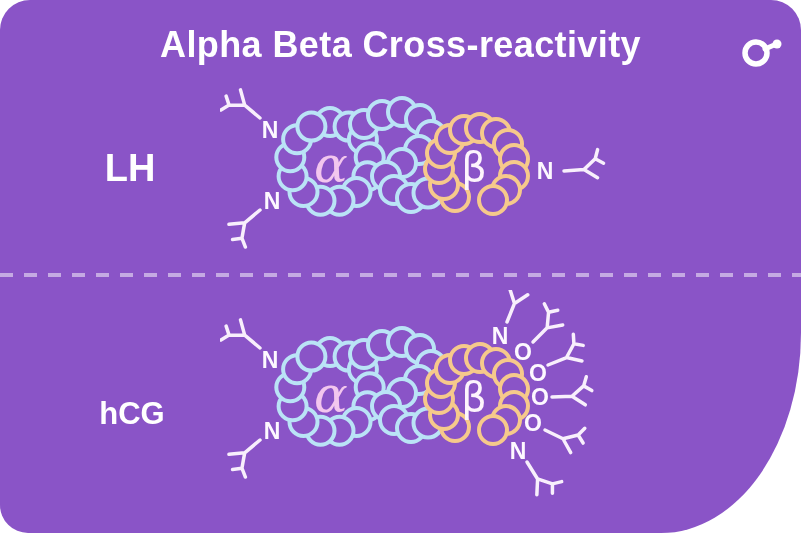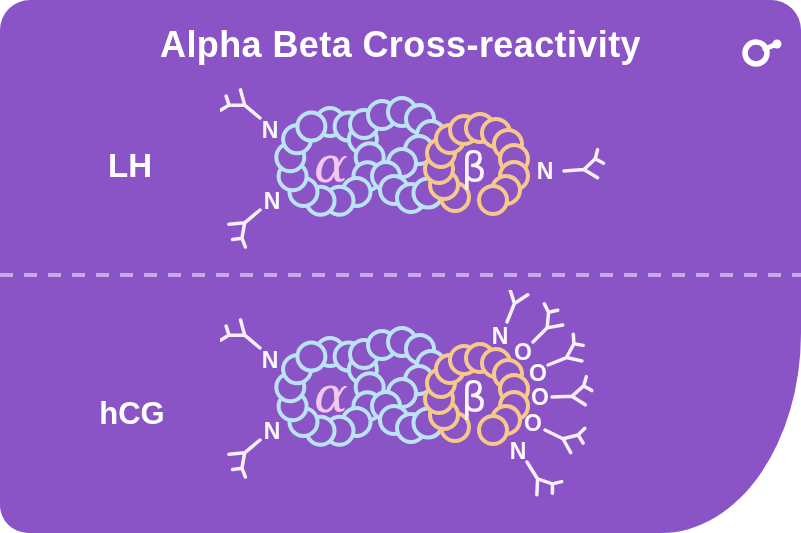--- a/index.html
+++ b/index.html
@@ -6,21 +6,21 @@
   body{width:801px;height:533px;position:relative;overflow:hidden;
        font-family:"Liberation Sans",sans-serif;}
   .card{position:absolute;inset:0;background:var(--card,#8a54c7);
         border-radius:30px 30px 140px 28px / 30px 30px 200px 28px;}
   .title{position:absolute;left:0;right:0;top:24px;text-align:center;
          color:var(--text,#fff);font-size:36px;font-weight:800;letter-spacing:.4px;}
   .logo{position:absolute;left:728px;top:30px;}
   .divider{position:absolute;left:0;top:273px;width:801px;height:4px;
            background:repeating-linear-gradient(to right,var(--divider,rgba(255,255,255,.5)) 0 13px,transparent 13px 24px);}
   .hormone-label{position:absolute;color:var(--text,#fff);font-weight:800;text-align:center;width:80px;}
-  .label-lh{left:90px;top:147px;font-size:33px;}
+  .label-lh{left:90px;top:147px;font-size:38px;}
   .label-hcg{left:92px;top:396px;font-size:31px;}
   .diagram{position:absolute;left:220px;}
   .diagram.lh{top:60px;}
   .diagram.hcg{top:290px;}
   .bead{fill:var(--card,#8a54c7);stroke-width:4;}
   .alpha-bead{stroke:var(--alpha-chain,#bae3f6);}
   .beta-bead{stroke:var(--beta-chain,#f6c98b);}
   .glycan{stroke:#f8effc;stroke-width:3.5;fill:none;stroke-linecap:round;stroke-linejoin:round;}
   .site-label{fill:#fdf8ff;font-size:23px;font-weight:700;font-family:"Liberation Sans",sans-serif;}
   .alpha-symbol{fill:var(--alpha-symbol,#f2c6ee);font-family:"DejaVu Serif",serif;font-style:italic;font-size:50px;}

